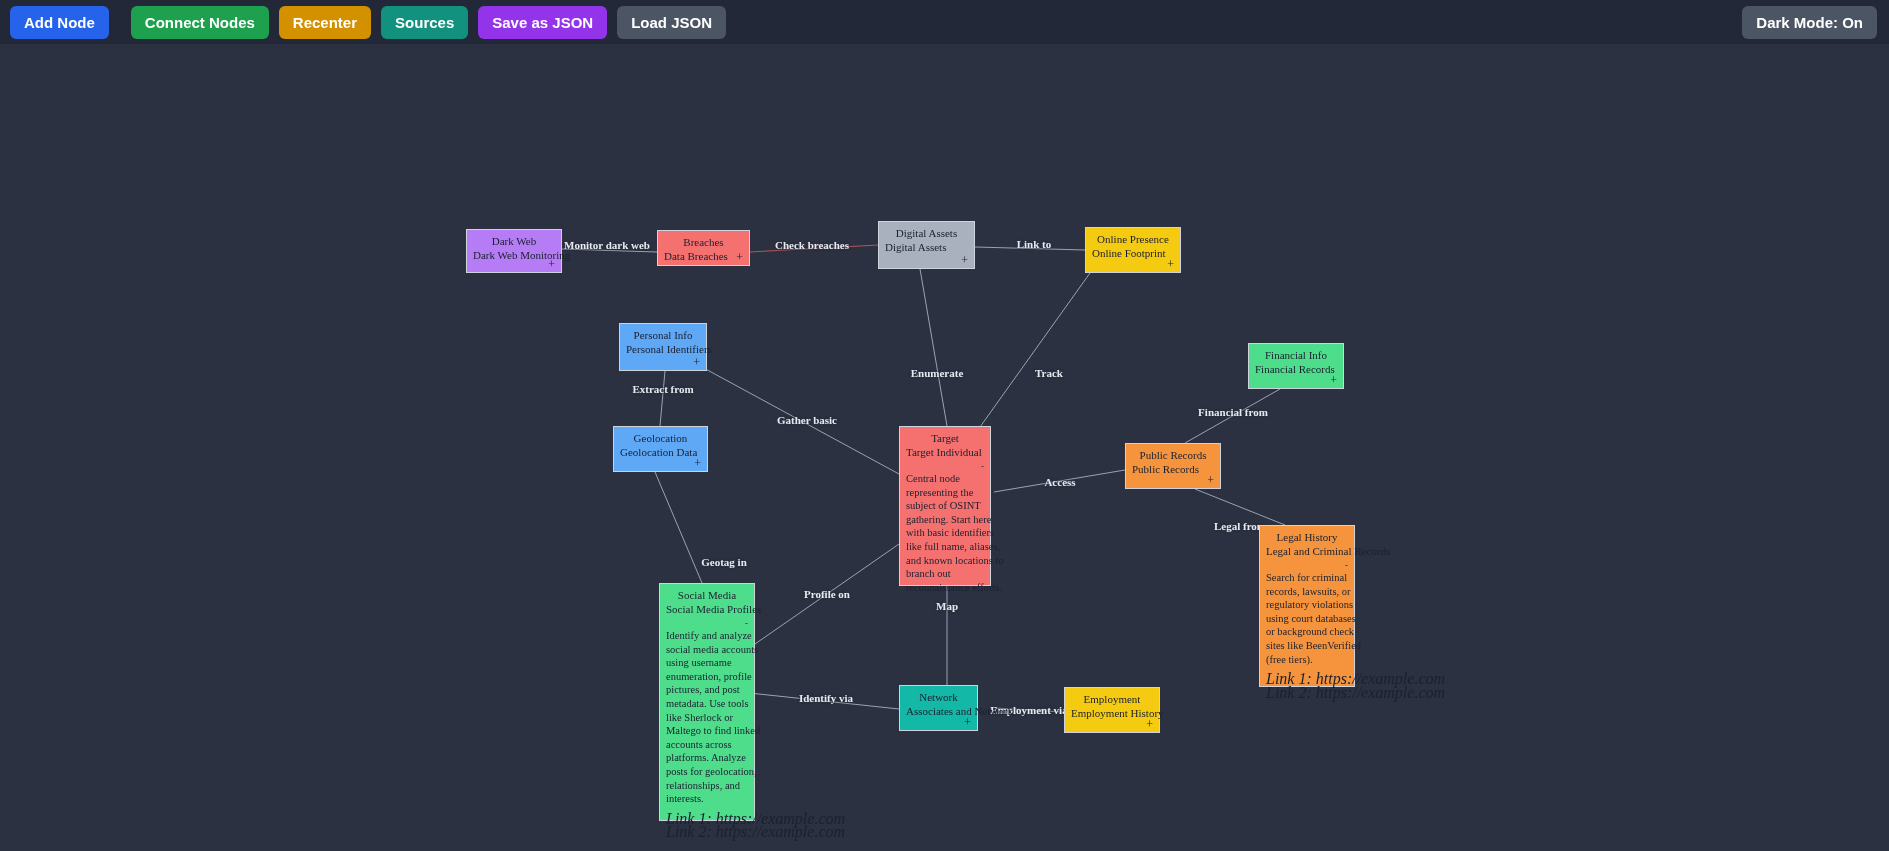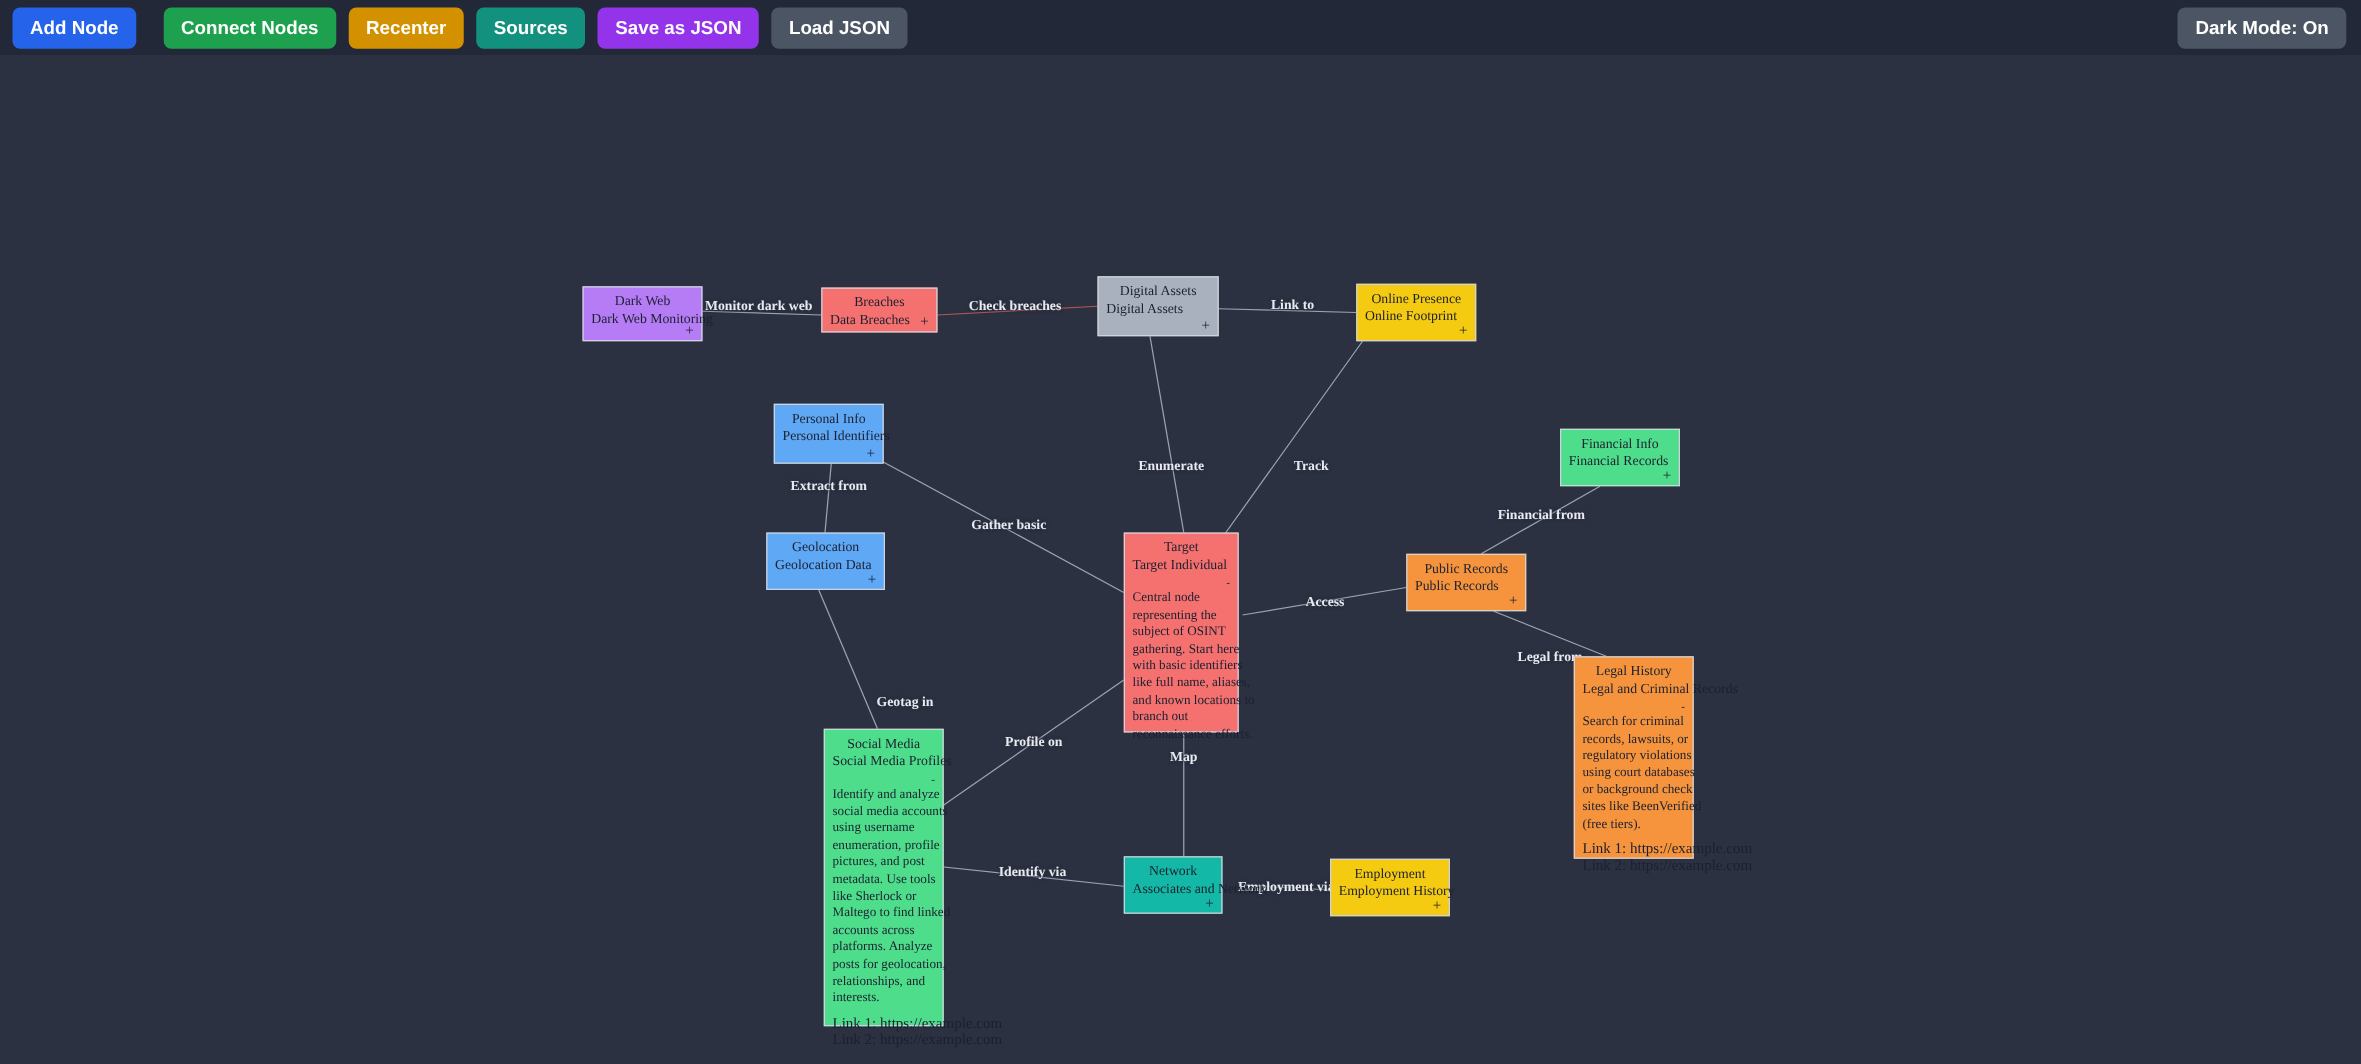--- a/index.html
+++ b/index.html
@@ -134,23 +134,24 @@
   .node-desc {
     margin-top: 13px;
     font-size: 10.5px;
     line-height: 13.6px;
     text-align: left;
     white-space: normal;
     width: 98px;
   }
   .node-links {
     margin-top: 6px;
-    font-size: 12px;
+    font-size: 16px;
     line-height: 13.5px;
     white-space: nowrap;
+    font-style: italic;
   }
   .node-links div { white-space: nowrap; }
 </style>
 </head>
 <body>
 
 <div id="app">
 
   <div id="toolbar">
     <button class="tb-btn" id="btn-add-node" style="background: rgb(37, 99, 235);">Add Node</button>

